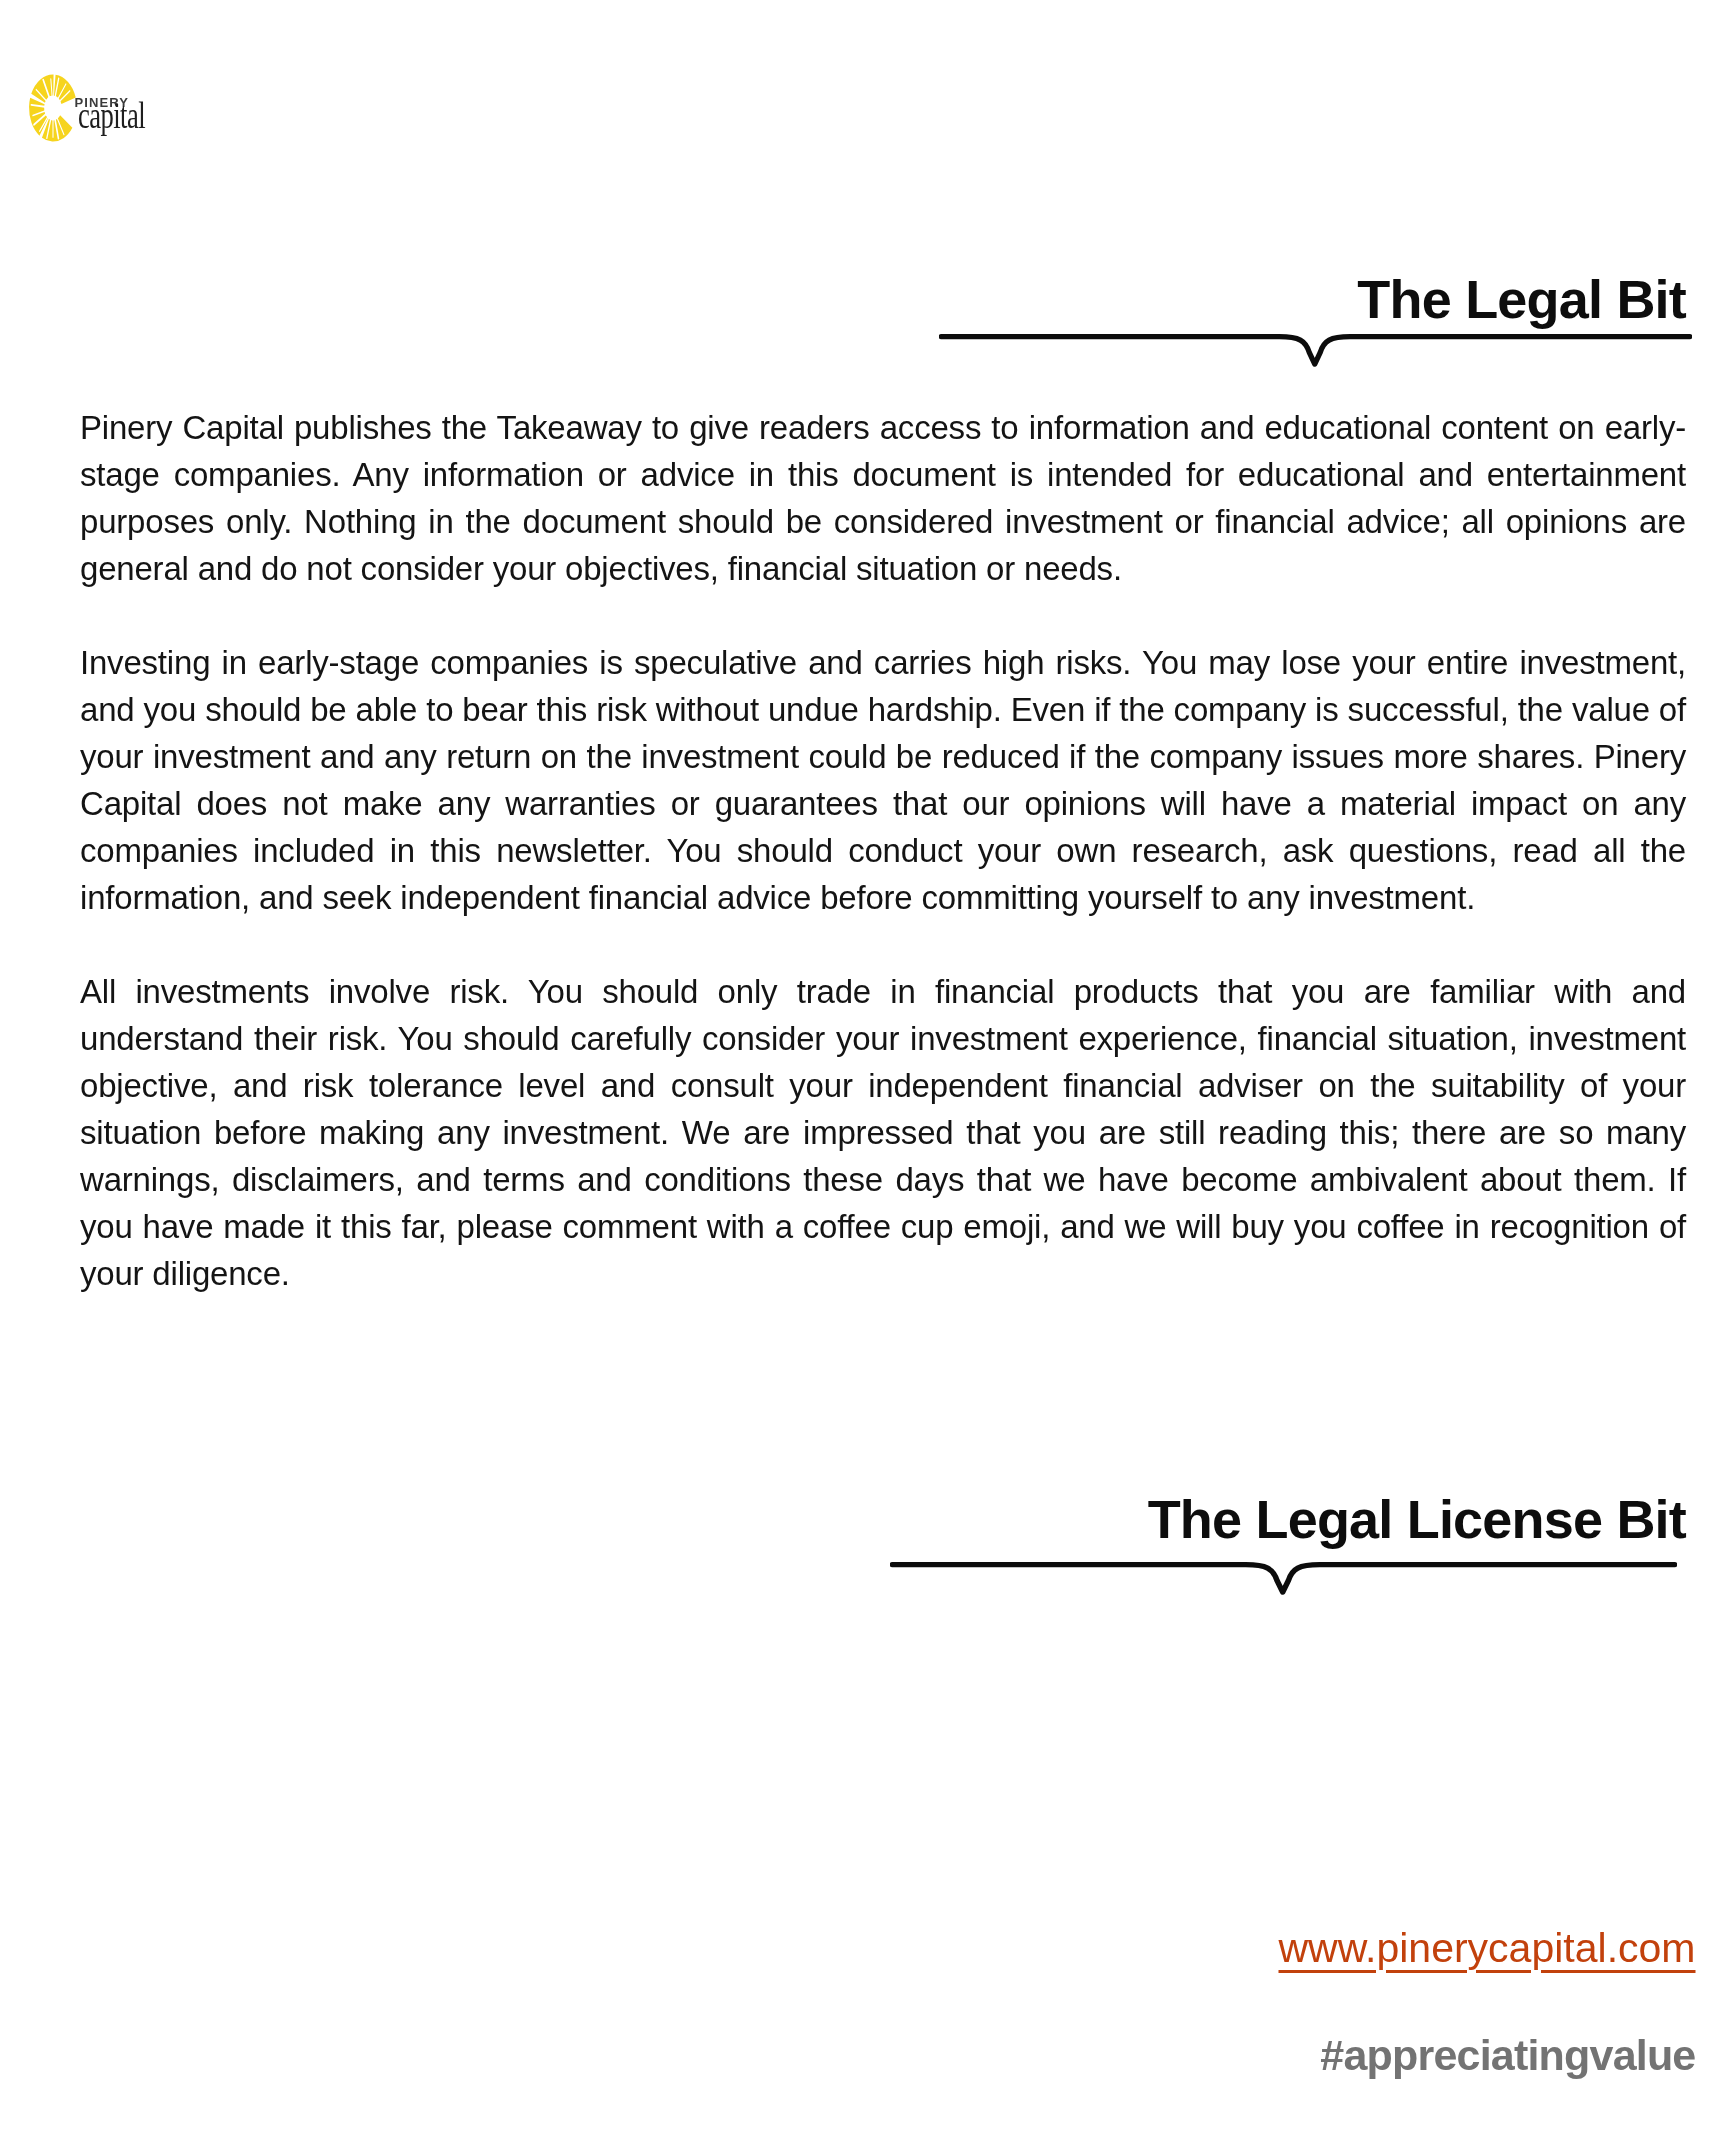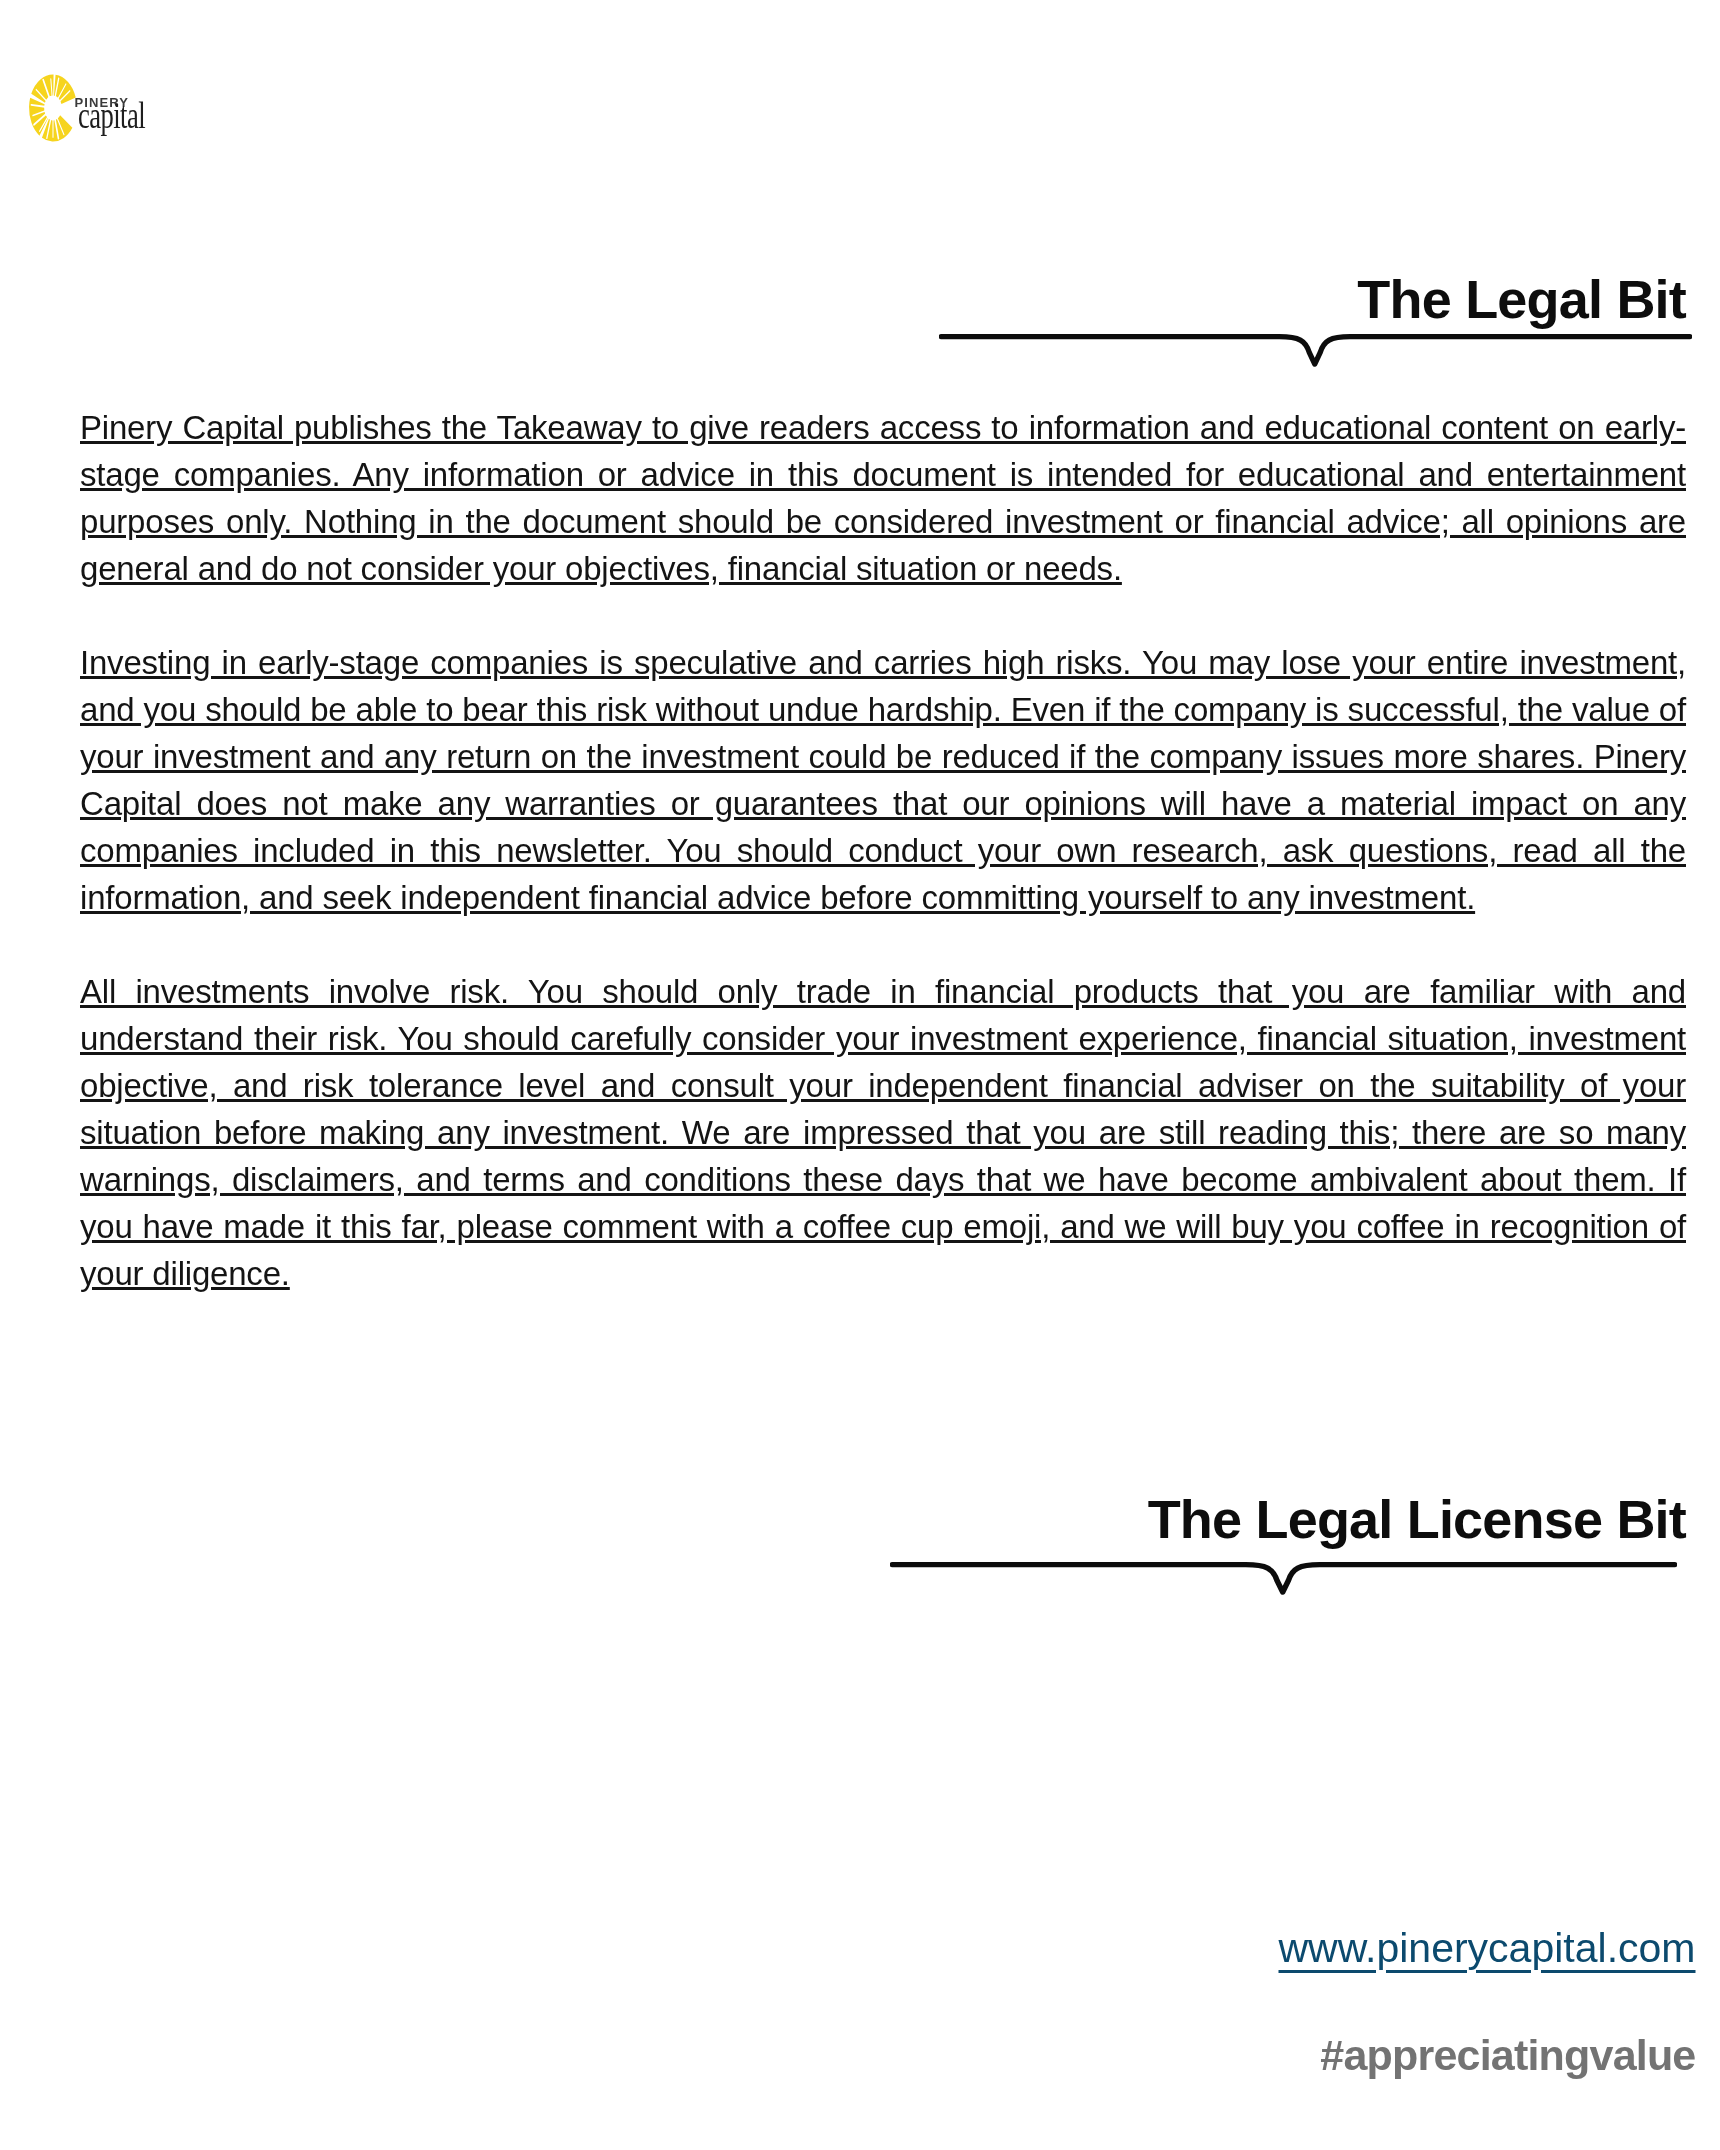--- a/index.html
+++ b/index.html
@@ -45,27 +45,27 @@
 
   
   .copy {
     position: absolute; left: 80px; width: 1606px;
     font-size: 33px; line-height: 47px; letter-spacing: -0.2px;
     color: #141414;
     text-align: justify;
   }
   .copy p { margin: 0 0 47px 0; }
   .copy p:last-child { margin-bottom: 0; margin-top: 18px; }
-  .legal-copy  { top: 404px; text-decoration: underline; }
+  .legal-copy  { top: 404px; }
   .social-copy { top: 1642px; }
 
   
   .website {
     position: absolute; right: 24.5px; top: 1924px;
-    font-size: 41px; line-height: 1.2; color: #0c4a6e;
+    font-size: 41px; line-height: 1.2; color: #c2410c;
     text-decoration: underline;
     text-decoration-thickness: 3.1px;
     text-underline-offset: 7.6px;
     white-space: nowrap;
   }
   .hashtag {
     position: absolute; right: 24.5px; top: 2030px;
     font-size: 43px; font-weight: 700; letter-spacing: -0.8px;
     color: #737373; line-height: 1.2; white-space: nowrap;
   }

